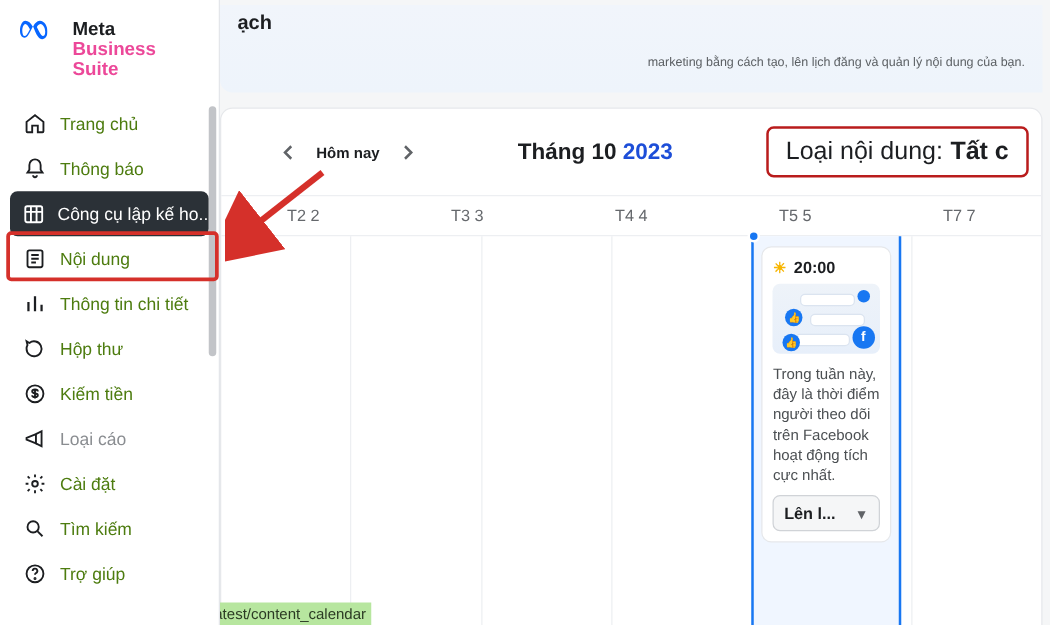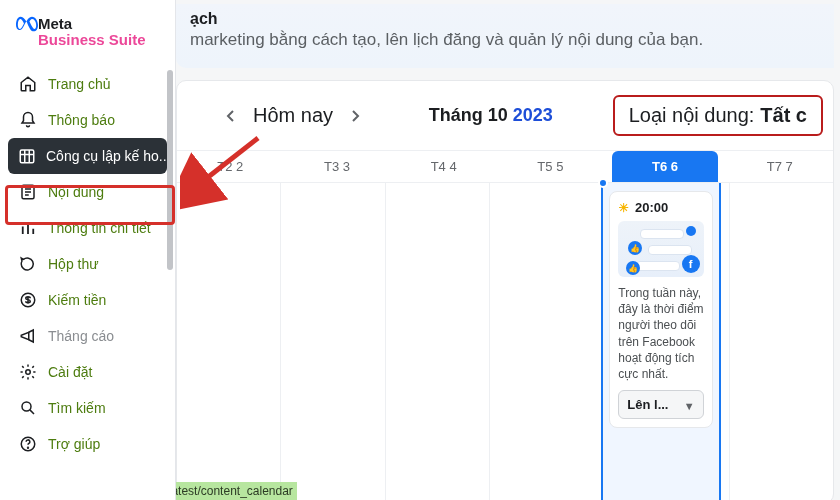--- a/index.html
+++ b/index.html
@@ -10,21 +10,21 @@
   }
   .app { display: flex; height: 100%; }
 
   
   .sidebar {
     width: 176px; background: #fff; border-right: 1px solid #e4e6ea;
     display: flex; flex-direction: column; padding-top: 10px; position: relative;
     z-index: 5;
   }
   .brand {
-    display: flex; align-items: flex-start; gap: 2px; padding: 6px 16px 18px 16px;
+    display: flex; align-items: flex-start; gap: 22px; padding: 6px 16px 18px 16px;
     font-weight: 600; color: #1c1e21;
   }
   .brand-glyph { width: 20px; height: 20px; color:#0866ff; }
   .brand-text { line-height: 1.05; font-size: 15px; font-weight:600; }
   .brand-text .meta { color:#1c1e21; }
   .brand-text .bs { color:#ec4899; }
   .sidebar-scroll {
     position: relative; height: 100%; overflow: hidden; padding: 0 8px;
   }
   .sidebar-scroll::after {
@@ -48,34 +48,34 @@
   }
 
   
   .main { flex:1; position:relative; background:#f5f6f7; }
   .header-block {
     background: linear-gradient(#f1f5fb,#eef4fb);
     padding: 6px 14px 18px 14px; border-bottom-left-radius:10px;
     margin: 4px 6px 0 0;
   }
   .header-title { font-size:16px; font-weight:700; color:#1c1e21; }
-  .header-sub { font-size:17px; color:#5b5f63; margin-top:2px; }
+  .header-sub { font-size:10px; color:#5b5f63; margin-top:17px;text-align:right; }
 
   .cal-card {
     background:#fff; margin:12px 6px 0 0; border-radius:10px;
     border:1px solid #e6e8eb; padding-top:4px;
   }
   .cal-top {
     display:flex; align-items:center; padding:10px 12px 14px 12px;
   }
   .navbtn {
     width:28px; height:28px; display:flex; align-items:center; justify-content:center;
     border-radius:4px; cursor:pointer; color:#606367; font-size:14px;
   }
-  .today-btn { padding:4px 8px; font-size:20px; font-weight:400; color:#1c1e21; cursor:pointer; }
+  .today-btn { padding:4px 8px; font-size:12px; font-weight:700; color:#1c1e21; cursor:pointer; }
   .month-label { flex:1; text-align:center; font-size:18px; }
   .month-label .m { font-weight:700; }
   .month-label .y { font-weight:700; color:#1d4ed8; }
   .filter-btn {
     padding:7px 14px; border:2px solid #b91c1c; border-radius:6px; background:#fff;
     font-size:20px; cursor:pointer; display:flex; gap:6px; align-items:center;
     margin-right:-2px;
   }
   .filter-btn .b { font-weight:700;text-align:center; }
 
@@ -231,21 +231,21 @@
         <span>Kiếm tiền</span>
       </div>
 
       <div class="nav-item cut">
         <span class="icon">
           <svg width="18" height="18" viewBox="0 0 24 24" fill="none" stroke="currentColor" stroke-width="2">
               <path d="M3 11v2l10 4V7Z"></path>
               <path d="M13 7l6-3v16l-6-3"></path>
             </svg>
         </span>
-        <span>Tháng cáo</span>
+        <span>Loại cáo</span>
       </div>
 
       <div class="nav-item">
         <span class="icon">
           <svg width="18" height="18" viewBox="0 0 24 24" fill="none" stroke="currentColor" stroke-width="2">
               <circle cx="12" cy="12" r="3"></circle>
               <path d="M12 2v3M12 19v3M4.2 4.2l2.1 2.1M17.7 17.7l2.1 2.1M2 12h3M19 12h3M4.2 19.8l2.1-2.1M17.7 6.3l2.1-2.1"></path>
             </svg>
         </span>
         <span>Cài đặt</span>
@@ -303,21 +303,20 @@
           <span>Loại nội dung: </span>
             <span class="b">Tất c</span>
         </div>
       </div>
 
       <div class="cal-head">
         <div class="day-h">T2 2</div>
         <div class="day-h">T3 3</div>
         <div class="day-h">T4 4</div>
         <div class="day-h">T5 5</div>
-        <div class="day-h active">T6 6</div>
         <div class="day-h">T7 7</div>
       </div>
 
       <div class="cal-body">
         <div class="day-col"></div>
         <div class="day-col"></div>
         <div class="day-col"></div>
         <div class="day-col"></div>
         <div class="day-col active">
           <span class="current-dot"></span>

